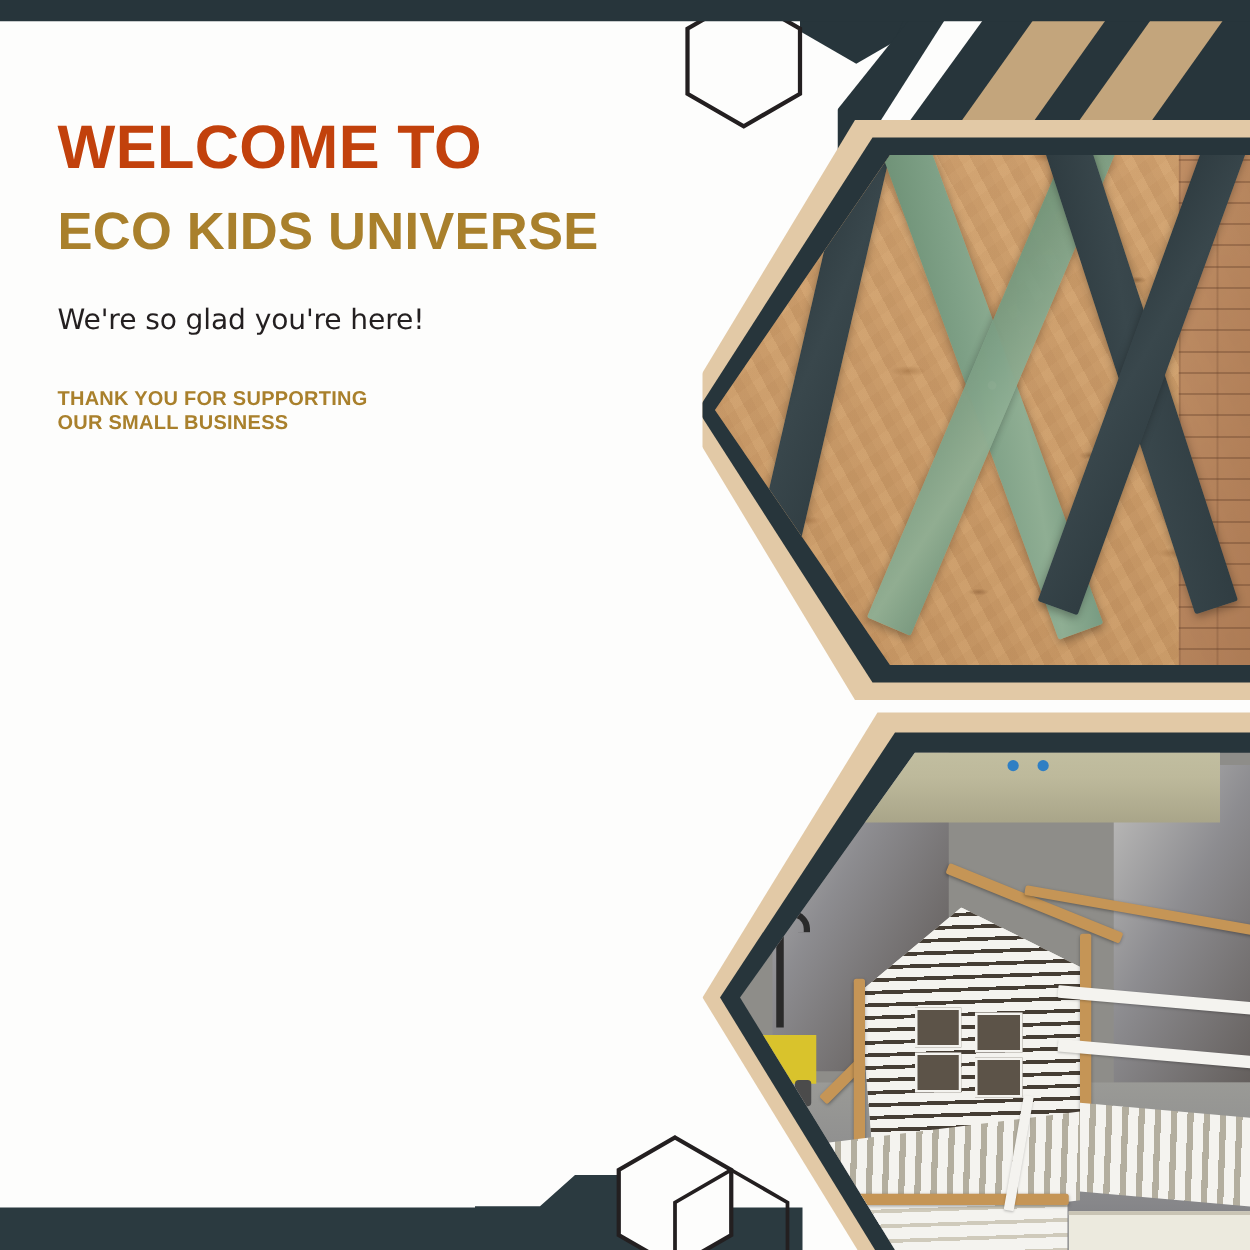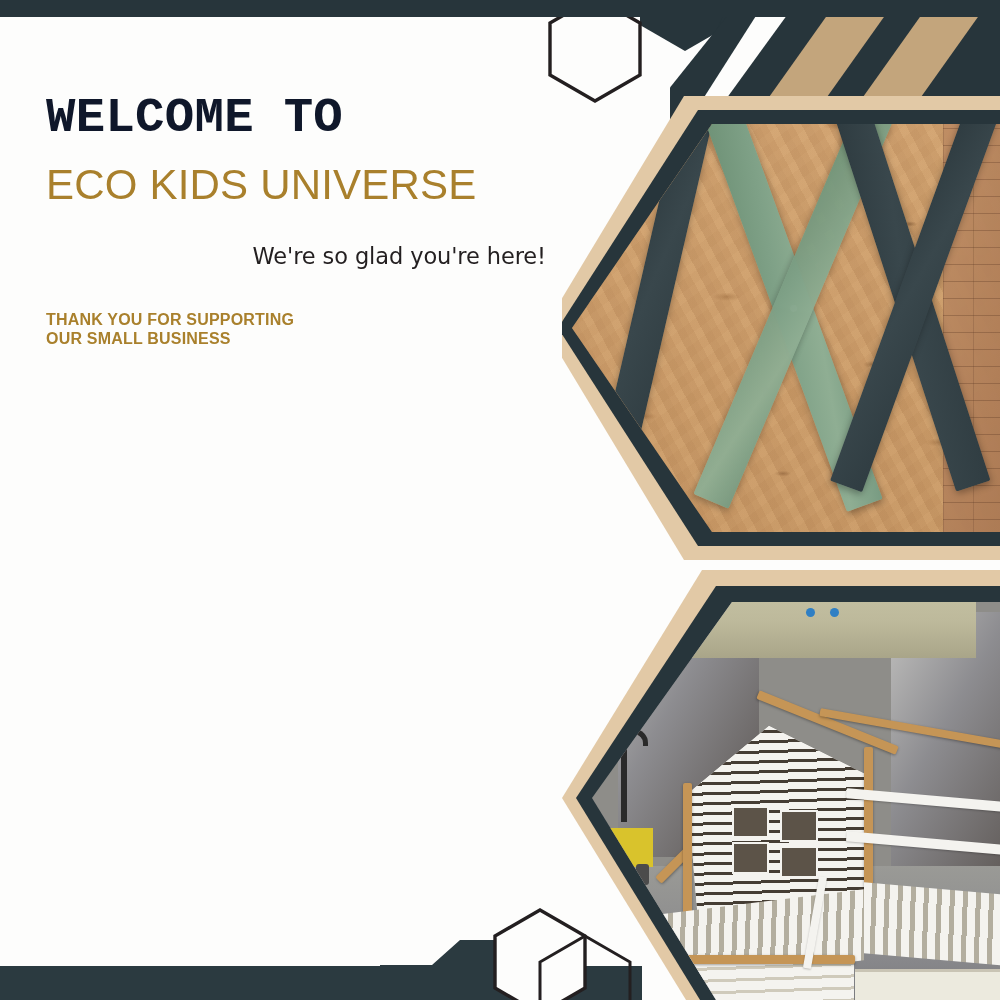--- a/index.html
+++ b/index.html
@@ -45,50 +45,50 @@
 
   
   .text-col {
     position: absolute;
     left: 46px; top: 92px;
     width: 500px;
     z-index: 20;
   }
   h1.welcome {
     margin: 0;
-    font-family: Liberation Mono, monospace;
+    font-family: Liberation Sans, sans-serif;
     font-weight: bold;
     font-size: 49px;
     letter-spacing: 0.3px;
     line-height: 1.08;
-    color: #0f172a;
+    color: #c2410c;
   }
   h2.brand {
     margin: 18px 0 0 0;
     font-family: "Liberation Sans", sans-serif;
-    font-weight: normal;
+    font-weight: bold;
     font-size: 42px;
     letter-spacing: 0.2px;
     line-height: 1.05;
     color: #a9802c;
   }
   .body-copy {
     margin-top: 30px;
     font-family: "DejaVu Sans", sans-serif;
     color: #231f20;
   }
   .body-copy p {
     margin: 0 0 30px 0;
     font-size: 22.5px;
     line-height: 1.72;
     text-align: justify;
     letter-spacing: -0.1px;
   }
   .body-copy p.lead {
-    text-align: right;
+    text-align: left;
     margin-bottom: 34px;
   }
   .body-copy p.last { margin-bottom: 26px; }
   .thanks {
     font-family: "Liberation Sans", sans-serif;
     font-weight: bold;
     font-size: 16px;
     line-height: 1.22;
     color: #a9802c;
     letter-spacing: 0.2px;

